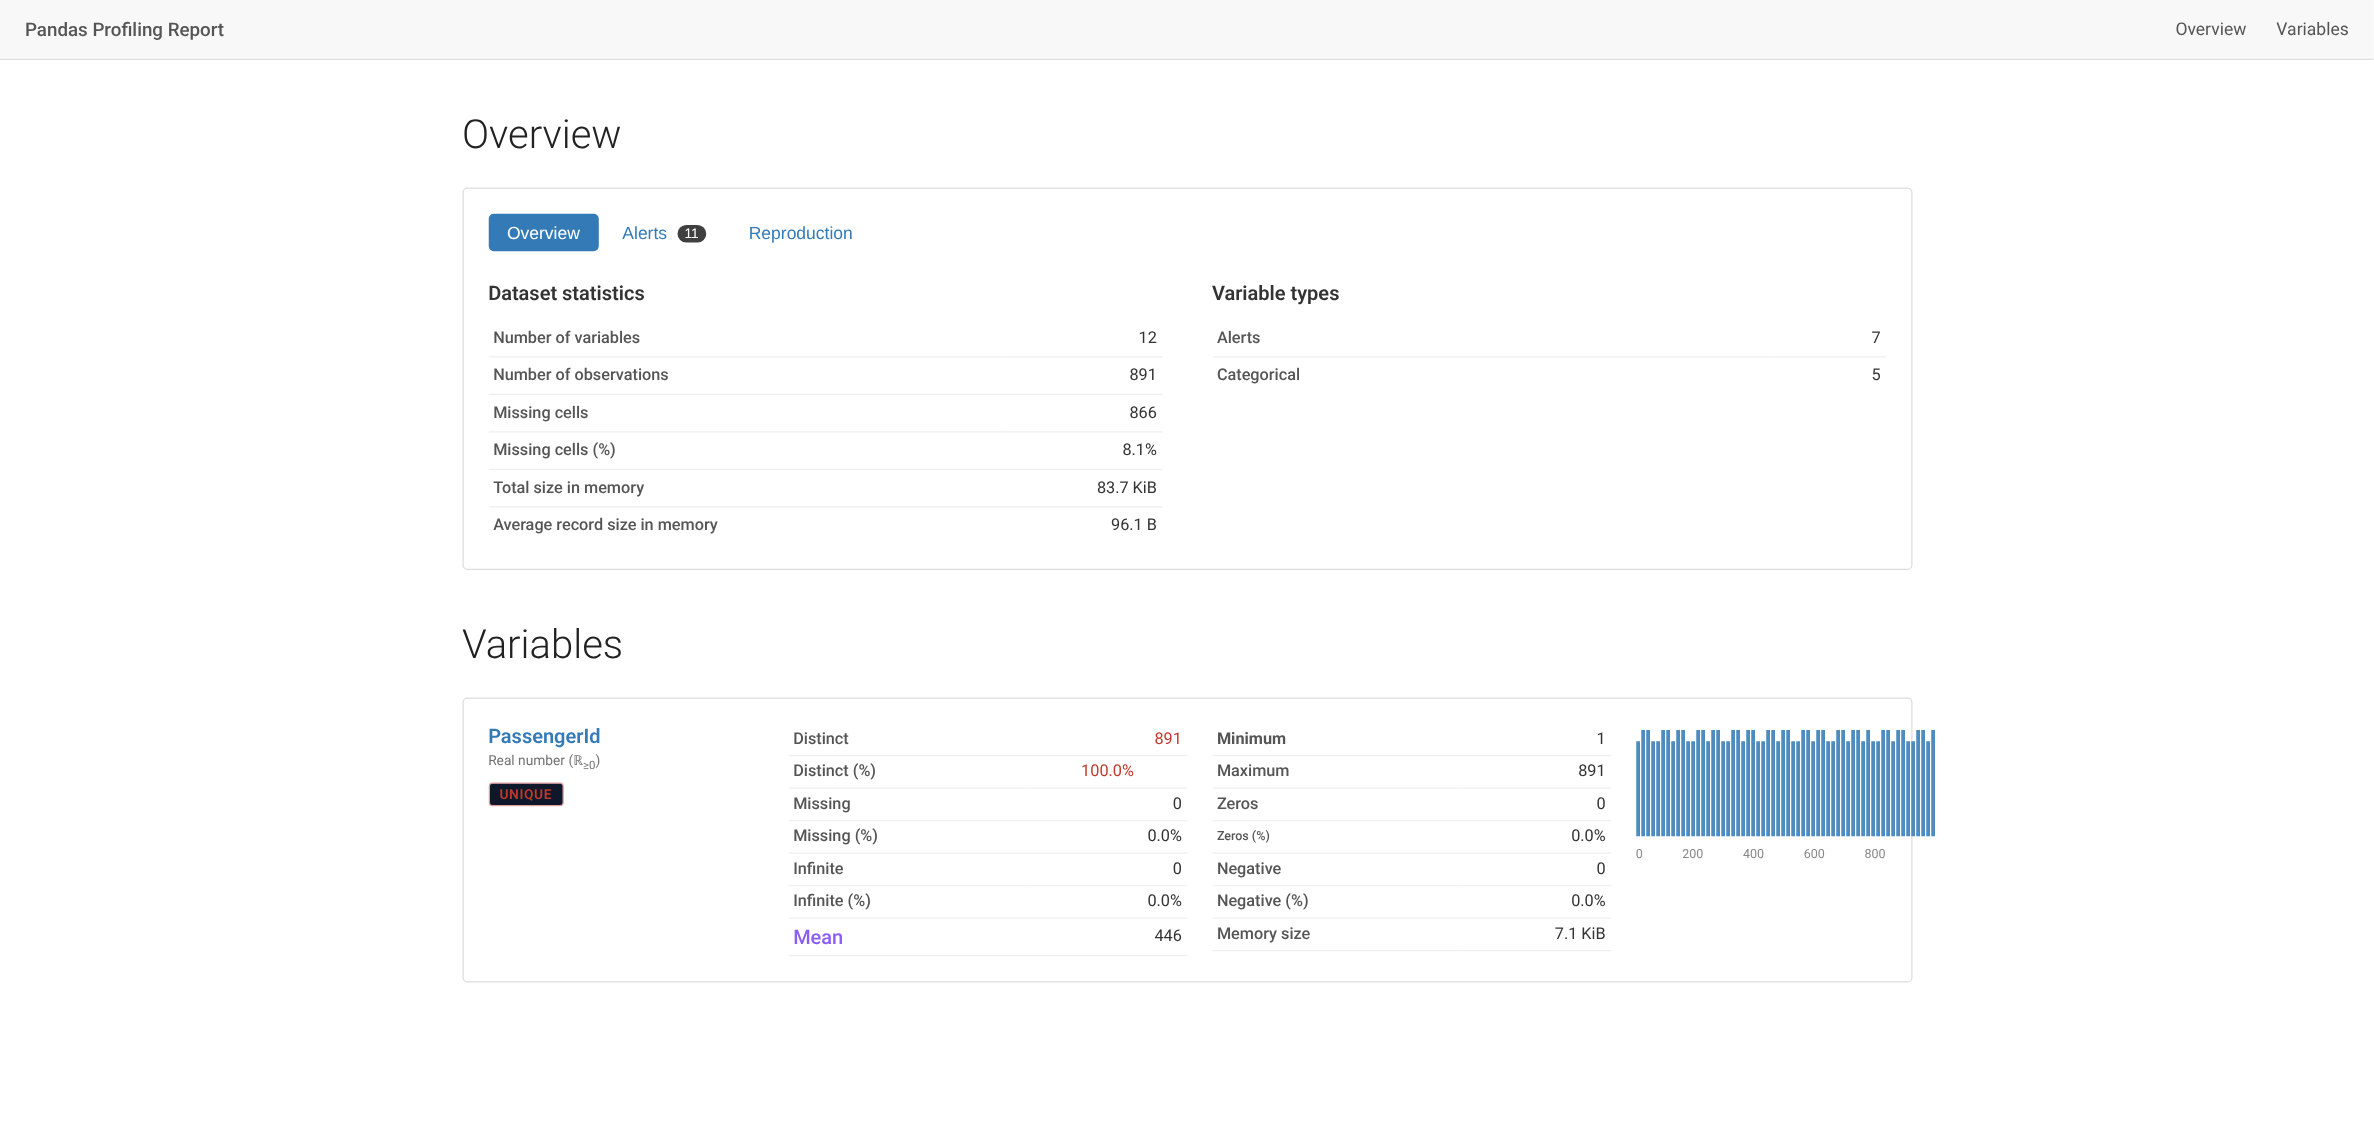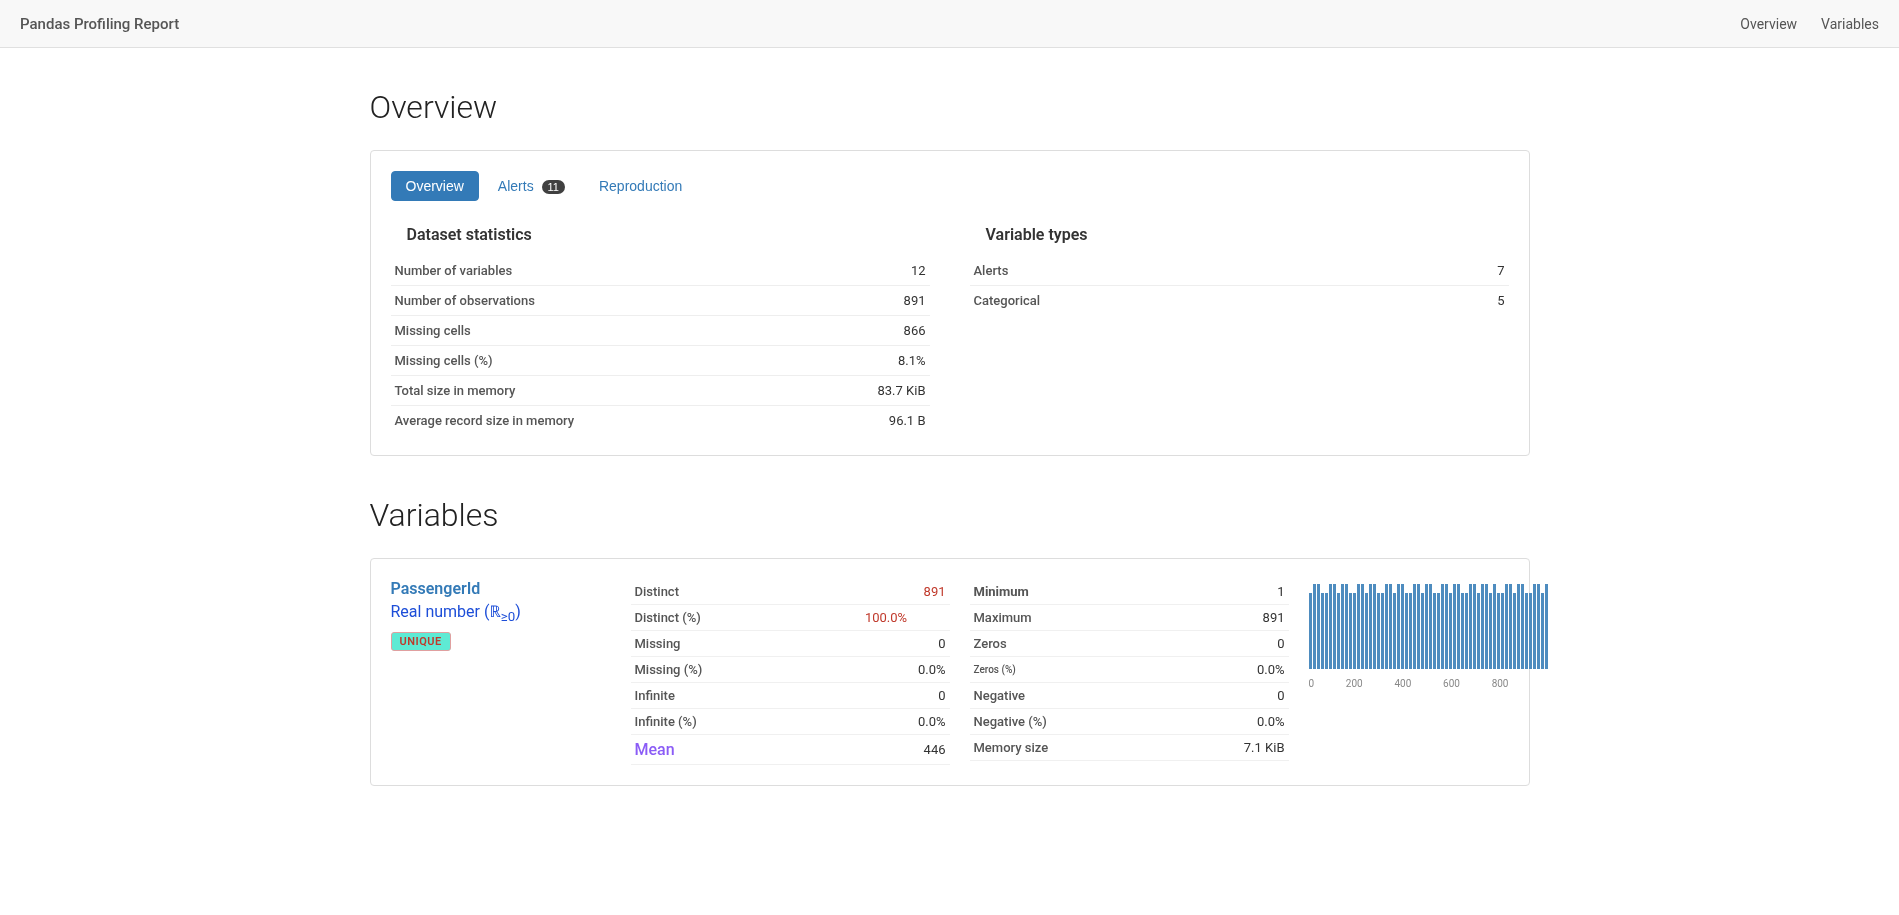--- a/index.html
+++ b/index.html
@@ -96,21 +96,20 @@
       display: grid;
       grid-template-columns: 1fr 1fr;
       gap: 40px;
     }
 
     .stats-section-title {
       font-size: 16px;
       font-weight: 600;
       margin-bottom: 12px;
       color: #333;
-      margin-left: 16px;
     }
 
     .stats-table {
       width: 100%;
       border-collapse: collapse;
     }
     .stats-table tr {
       border-bottom: 1px solid #eee;
     }
     .stats-table tr:last-child {
@@ -153,33 +152,33 @@
     }
 
     .variable-name {
       font-size: 16px;
       color: #337ab7;
       font-weight: 600;
       text-decoration: none;
       cursor: pointer;
     }
     .variable-type {
-      font-size: 16px;
-      color: #1d4ed8;
+      font-size: 11px;
+      color: #737373;
       margin-top: 2px;
     }
     .variable-badge {
       display: inline-block;
       margin-top: 8px;
       padding: 2px 8px;
       font-size: 11px;
       border: 1px solid #e0a0a0;
       color: #c0392b;
       border-radius: 3px;
-      background: #5eead4;
+      background: #0f172a;
       font-weight: 600;
       letter-spacing: 0.5px;
     }
 
     .var-stats-table {
       width: 100%;
       border-collapse: collapse;
     }
     .var-stats-table tr {
       border-bottom: 1px solid #f0f0f0;

